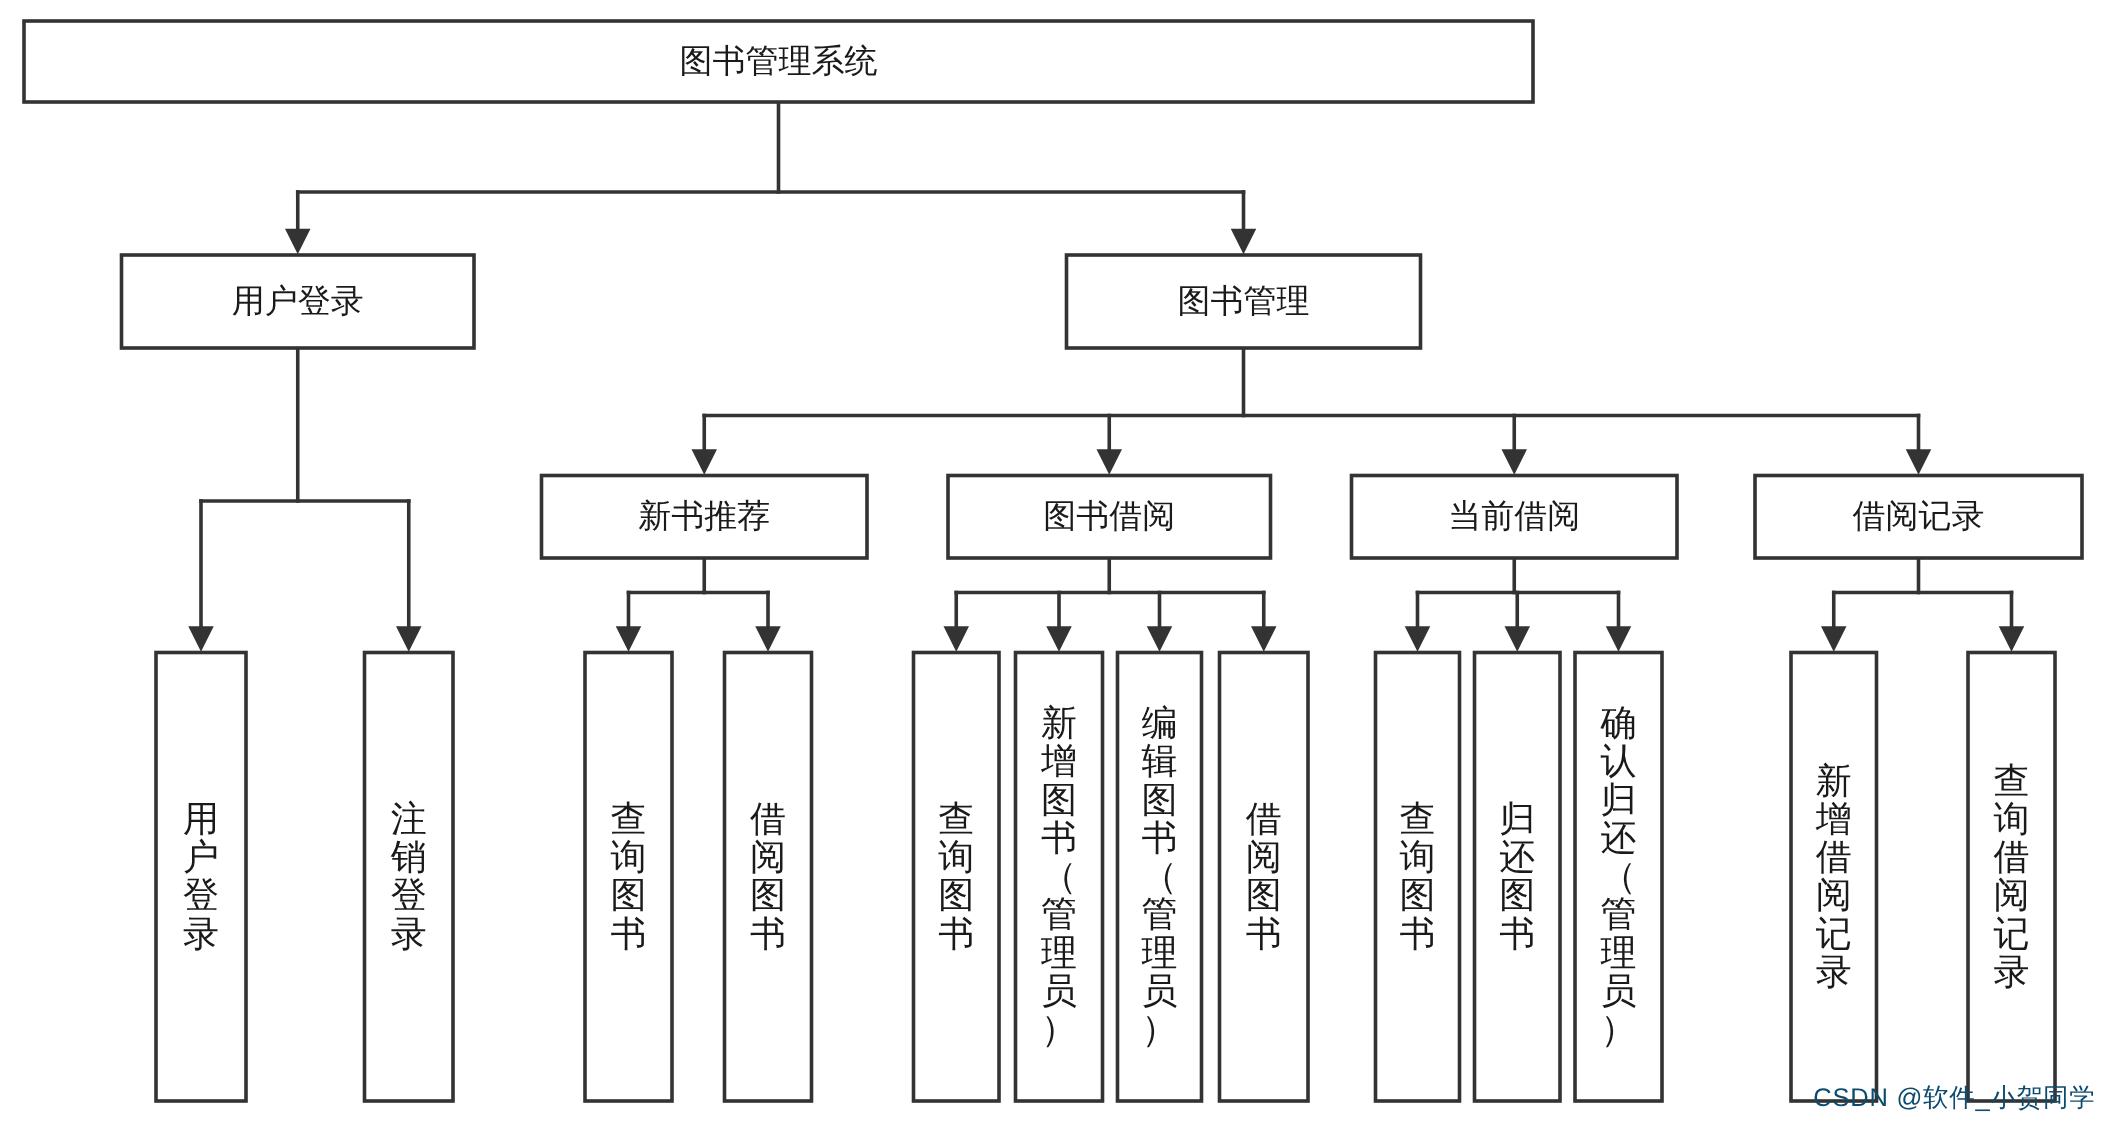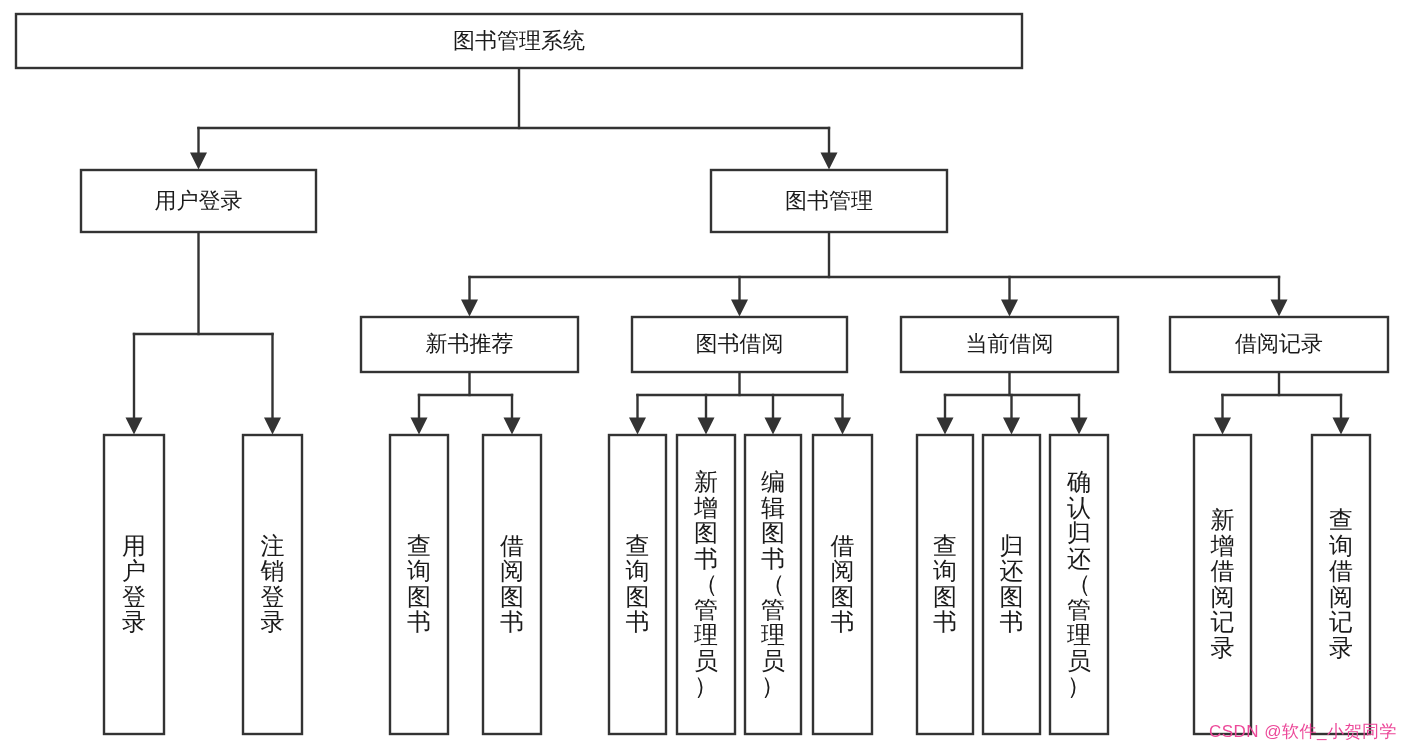--- a/index.html
+++ b/index.html
@@ -46,21 +46,21 @@
   .arrow-head {
     fill: #333333;
     stroke: none;
   }
   .watermark {
     position: absolute;
     right: 8px;
     bottom: 4px;
     font-family: "Liberation Sans", "DejaVu Sans", sans-serif;
     font-size: 17px;
-    color: #ec4899;
+    color: #0c4a6e;
     white-space: nowrap;
     letter-spacing: 0.5px;
   }
 </style>
 </head>
 <body>
 
 <svg id="diagram" viewBox="0 0 1405 747">
   <g id="edges-layer">
       <g>

